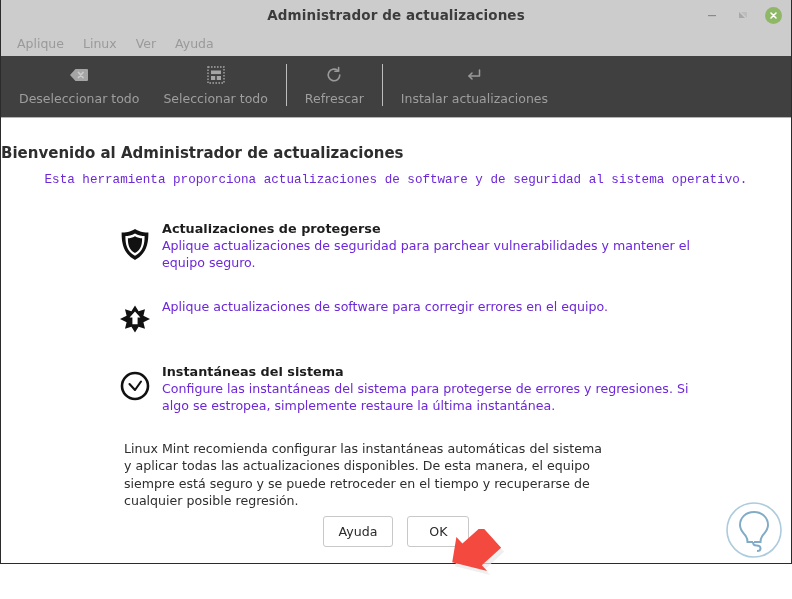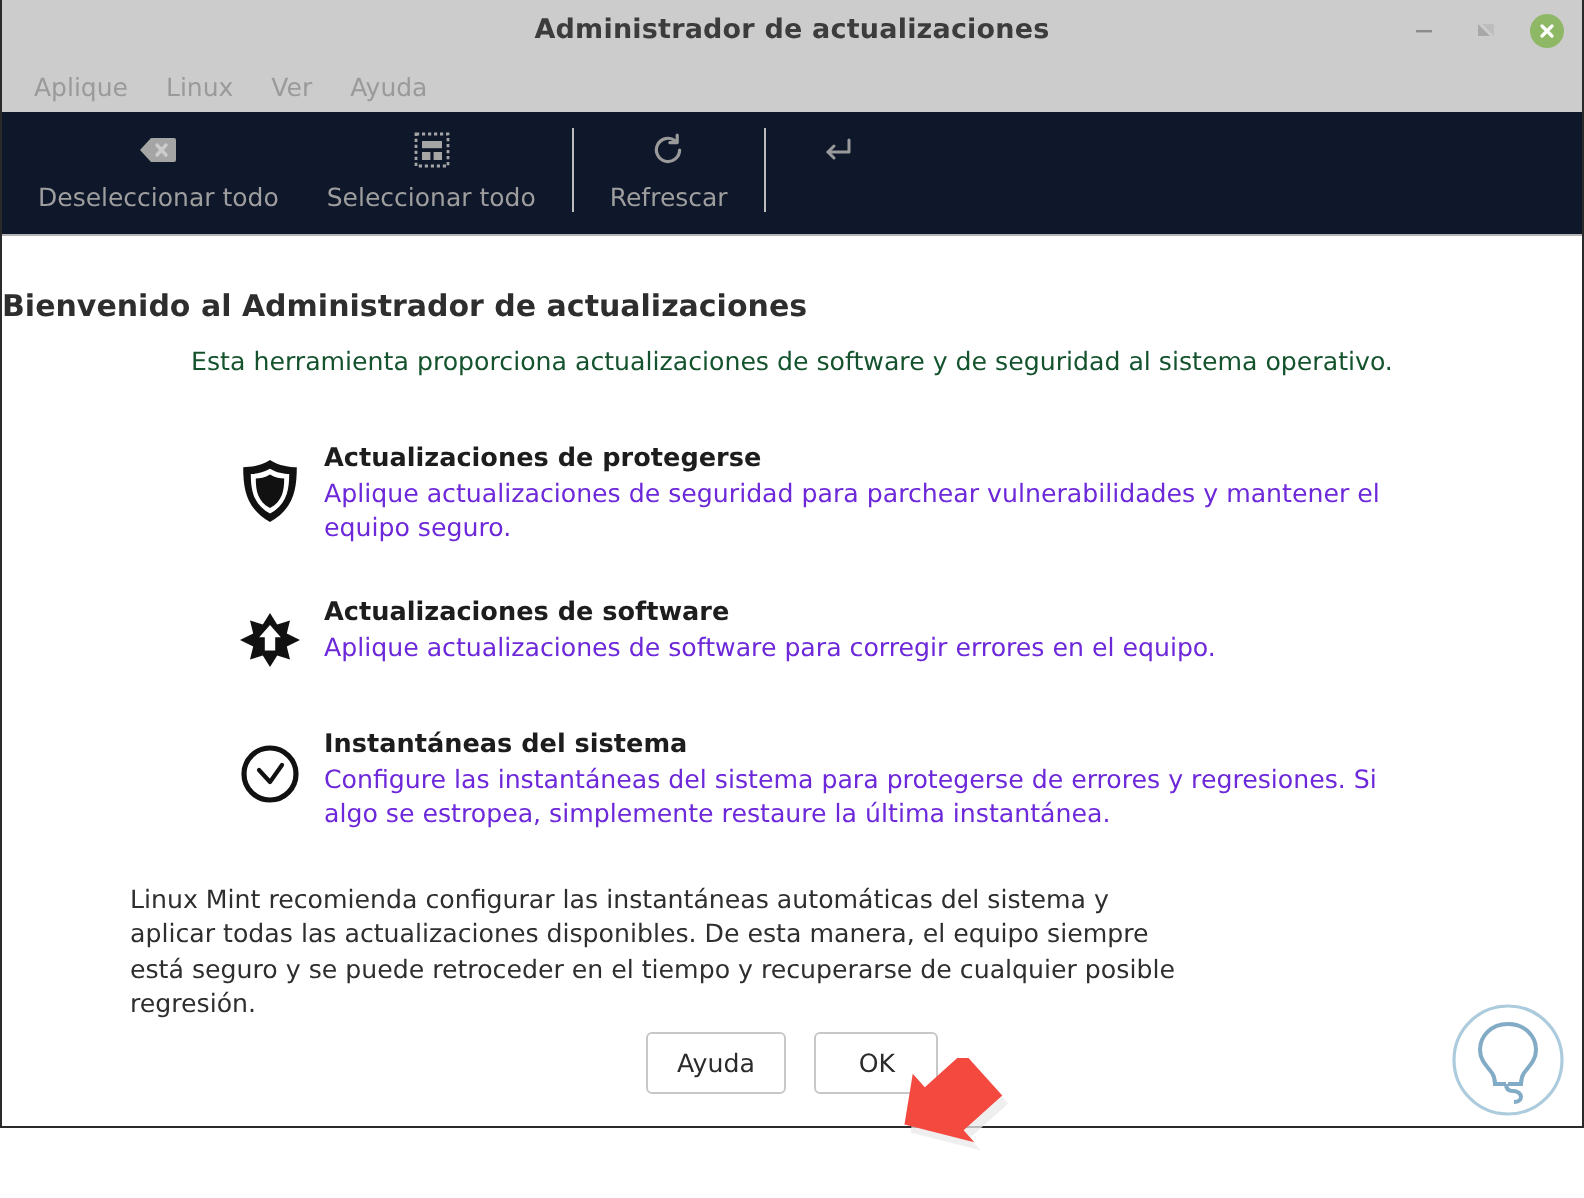--- a/index.html
+++ b/index.html
@@ -82,21 +82,21 @@
     font-size: 12.5px;
     color: #9a9a9a;
     padding: 2px 8px;
     white-space: nowrap;
   }
 
   
   .toolbar {
     height: 62px;
     min-height: 62px;
-    background: #0f172a;
+    background: #404040;
     border-bottom: 1px solid #b4b4b4;
     display: flex;
     align-items: flex-start;
     padding-left: 6px;
     padding-top: 2px;
   }
   .tb-item {
     display: flex;
     flex-direction: column;
     align-items: center;
@@ -135,21 +135,22 @@
 
   .welcome-title {
     font-size: 15px;
     font-weight: bold;
     color: #2e2e2e;
     margin-bottom: 11px;
   }
   .welcome-sub {
     text-align: center;
     font-size: 12.6px;
-    color: #14532d;
+    color: #6d28d9;
+    font-family: Liberation Mono, monospace;
   }
 
   .features {
     margin-top: 33px;
     padding-left: 112px;
     padding-right: 96px;
   }
   .feature {
     display: flex;
     align-items: flex-start;
@@ -172,26 +173,27 @@
   }
   .feature-desc {
     font-size: 12.6px;
     color: #6d28d9;
     line-height: 1.35;
     max-width: 530px;
   }
 
   .recommend {
     margin-top: 6px;
-    padding-left: 64px;
+    padding-left: 112px;
     padding-right: 100px;
     font-size: 12.6px;
     color: #2e2e2e;
     line-height: 1.37;
     max-width: 690px;
+    margin-left: 11px;
   }
 
   
   .button-row {
     position: absolute;
     left: 0;
     right: 0;
     top: 398px;
     display: flex;
     justify-content: center;
@@ -305,20 +307,21 @@
 
     <div class="tb-sep"></div>
 
     <div class="tb-item">
       <div class="tb-icon">
         <svg width="18" height="16" viewBox="0 0 18 16">
           <path d="M14.5 3 L14.5 9 L4 9" fill="none" stroke="#9a9a9a" stroke-width="1.5" stroke-linecap="round" stroke-linejoin="round"></path>
           <path d="M7 6 L4 9 L7 12" fill="none" stroke="#9a9a9a" stroke-width="1.5" stroke-linecap="round" stroke-linejoin="round"></path>
         </svg>
       </div>
+      <div class="tb-label">Instalar actualizaciones</div>
     </div>
 
   </div>
 
   <div class="content">
 
     <div class="welcome-title">Bienvenido al Administrador de actualizaciones</div>
     <div class="welcome-sub">Esta herramienta proporciona actualizaciones de software y de seguridad al sistema operativo.</div>
 
     <div class="features">
@@ -338,21 +341,20 @@
       </div>
 
       <div class="feature">
         <div class="feature-icon">
           <svg width="32" height="32" viewBox="0 0 32 32">
             <path d="M16 0.5 L19.6 6.2 L26 4.2 L24.4 10.8 L31 14 L24.4 17.2 L26 23.8 L19.6 21.8 L16 27.5 L12.4 21.8 L6 23.8 L7.6 17.2 L1 14 L7.6 10.8 L6 4.2 L12.4 6.2 Z" fill="#111111"></path>
             <path d="M16 6.5 L21.4 12.6 L18.6 12.6 L18.6 19.2 L13.4 19.2 L13.4 12.6 L10.6 12.6 Z" fill="#ffffff"></path>
           </svg>
         </div>
         <div class="feature-body">
-          <div class="feature-title">Actualizaciones de software</div>
           <div class="feature-desc">Aplique actualizaciones de software para corregir errores en el equipo.</div>
         </div>
       </div>
 
       <div class="feature">
         <div class="feature-icon">
           <svg width="30" height="30" viewBox="0 0 30 30">
             <circle cx="15" cy="15" r="13" fill="none" stroke="#111111" stroke-width="2.6"></circle>
             <path d="M9.5 13 L15 19 L21 10.5" fill="none" stroke="#111111" stroke-width="2.1" stroke-linecap="round" stroke-linejoin="round"></path>
           </svg>

